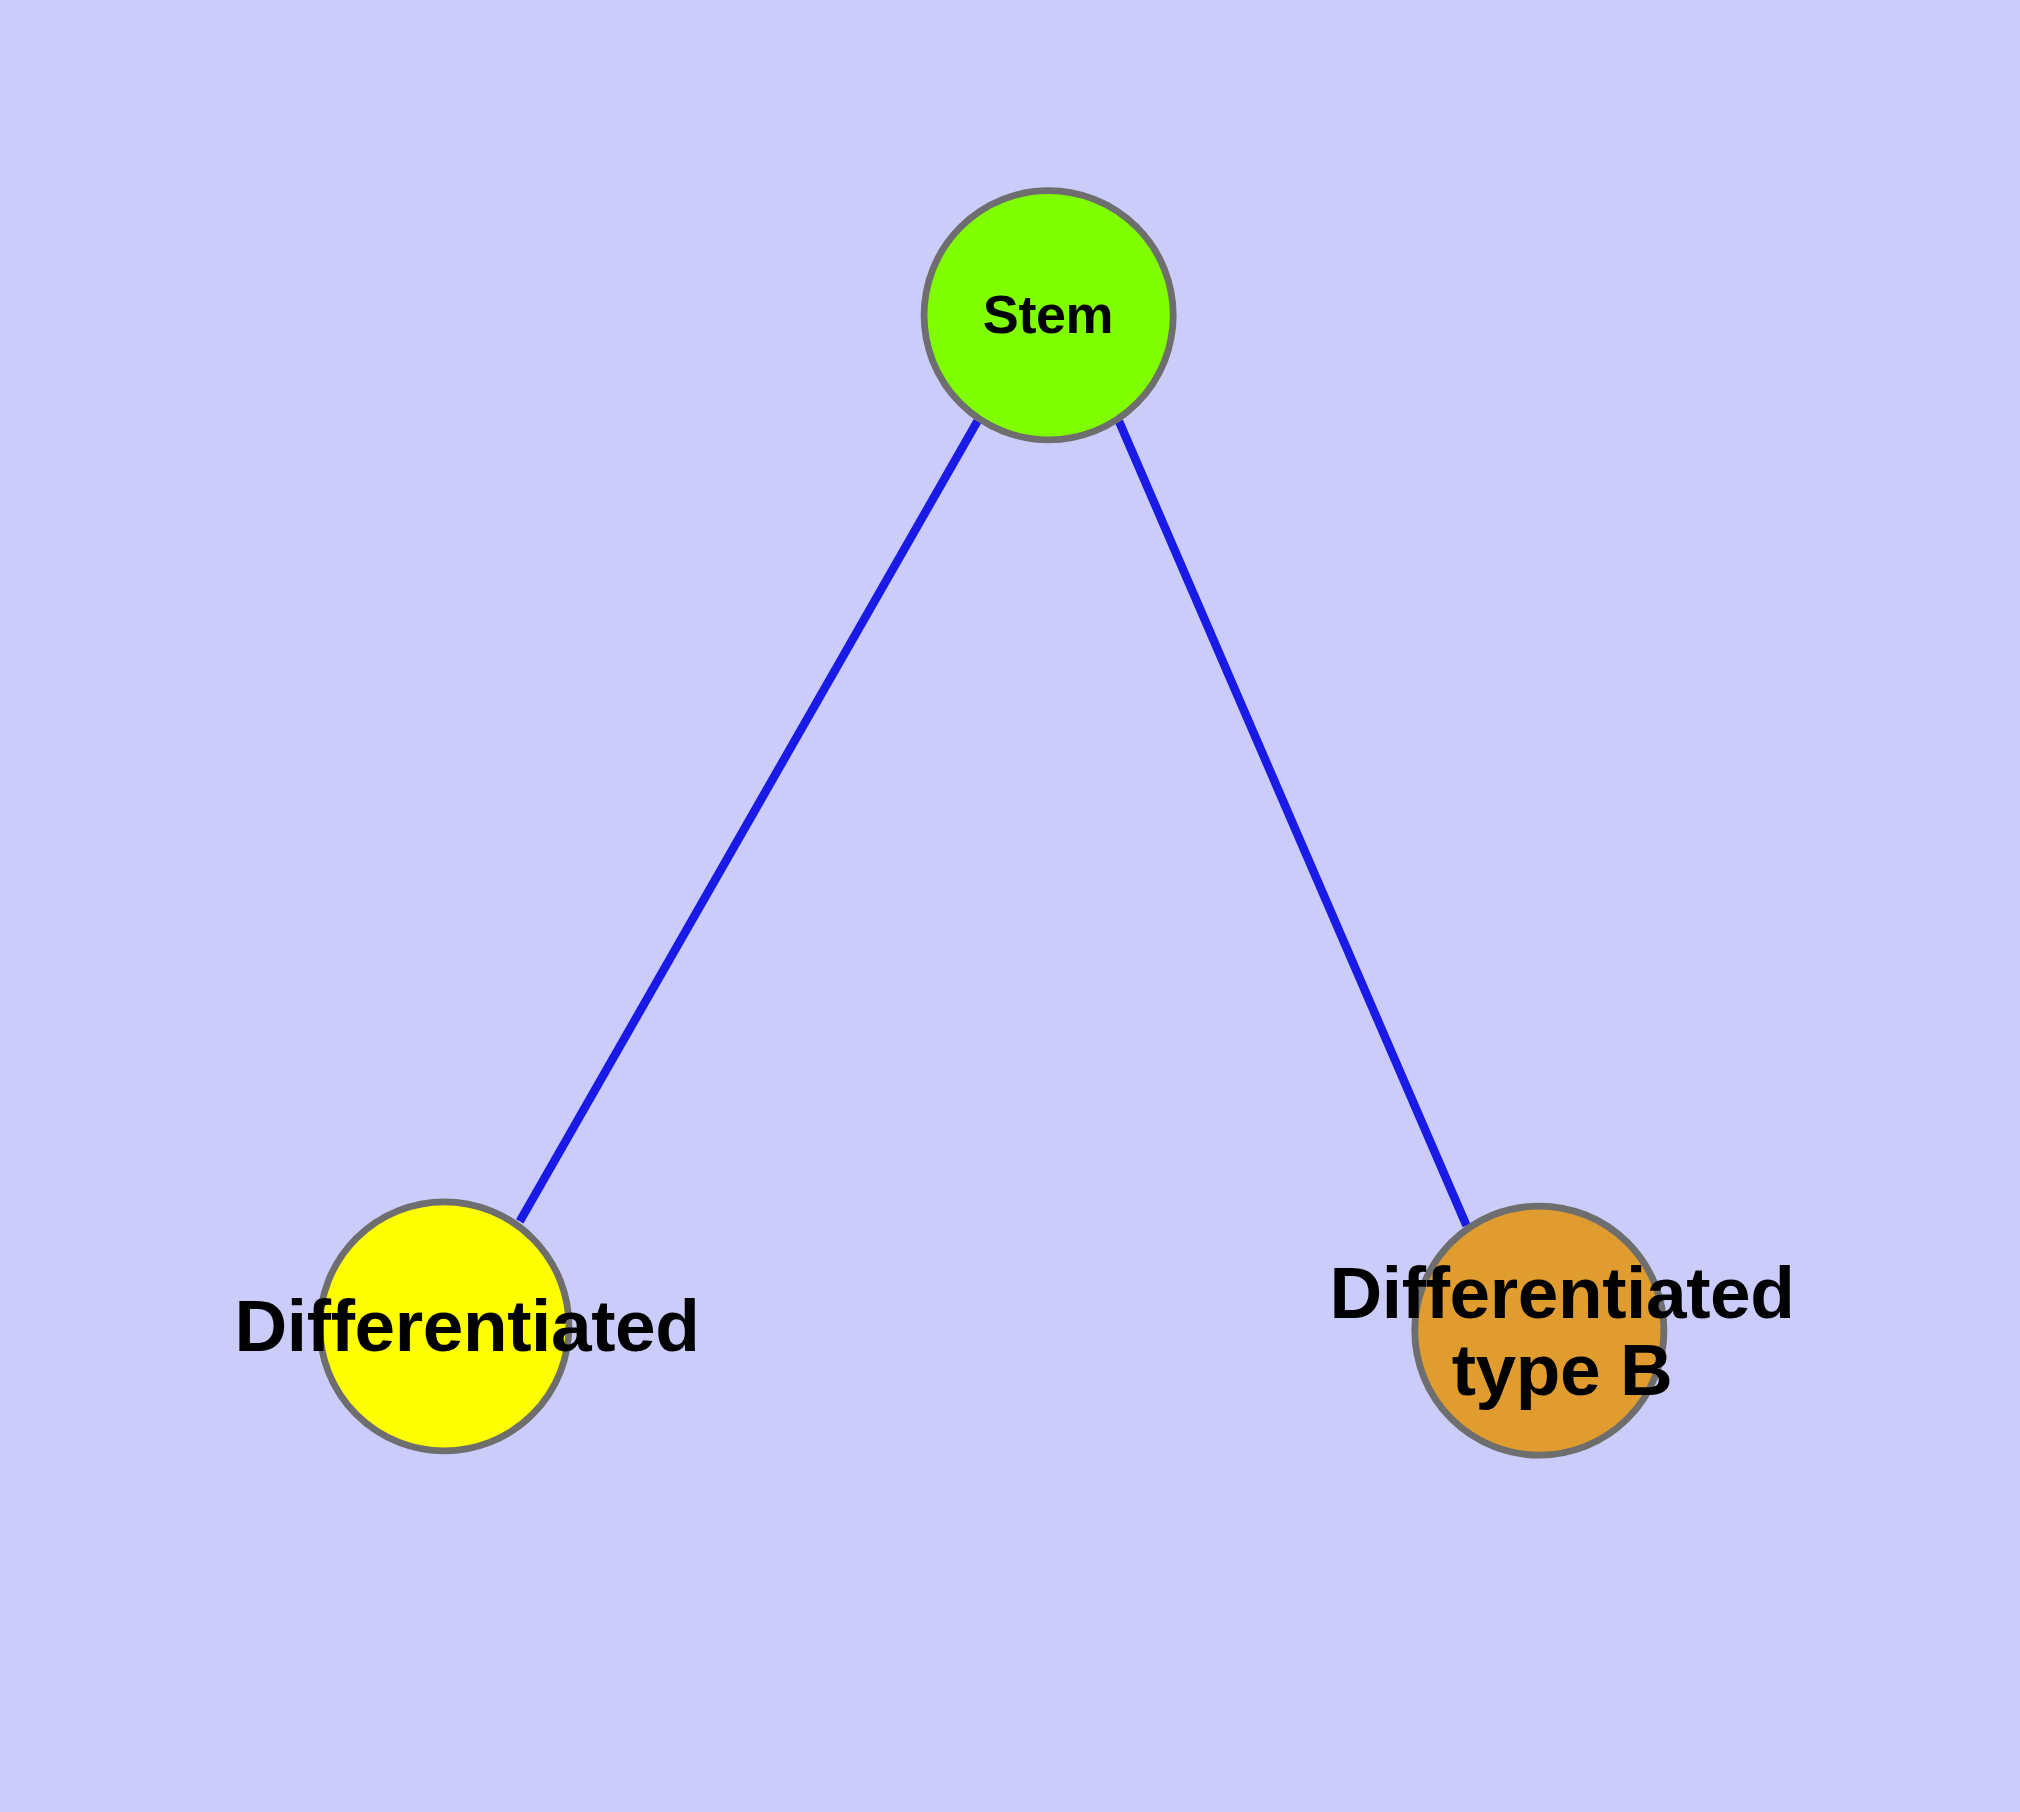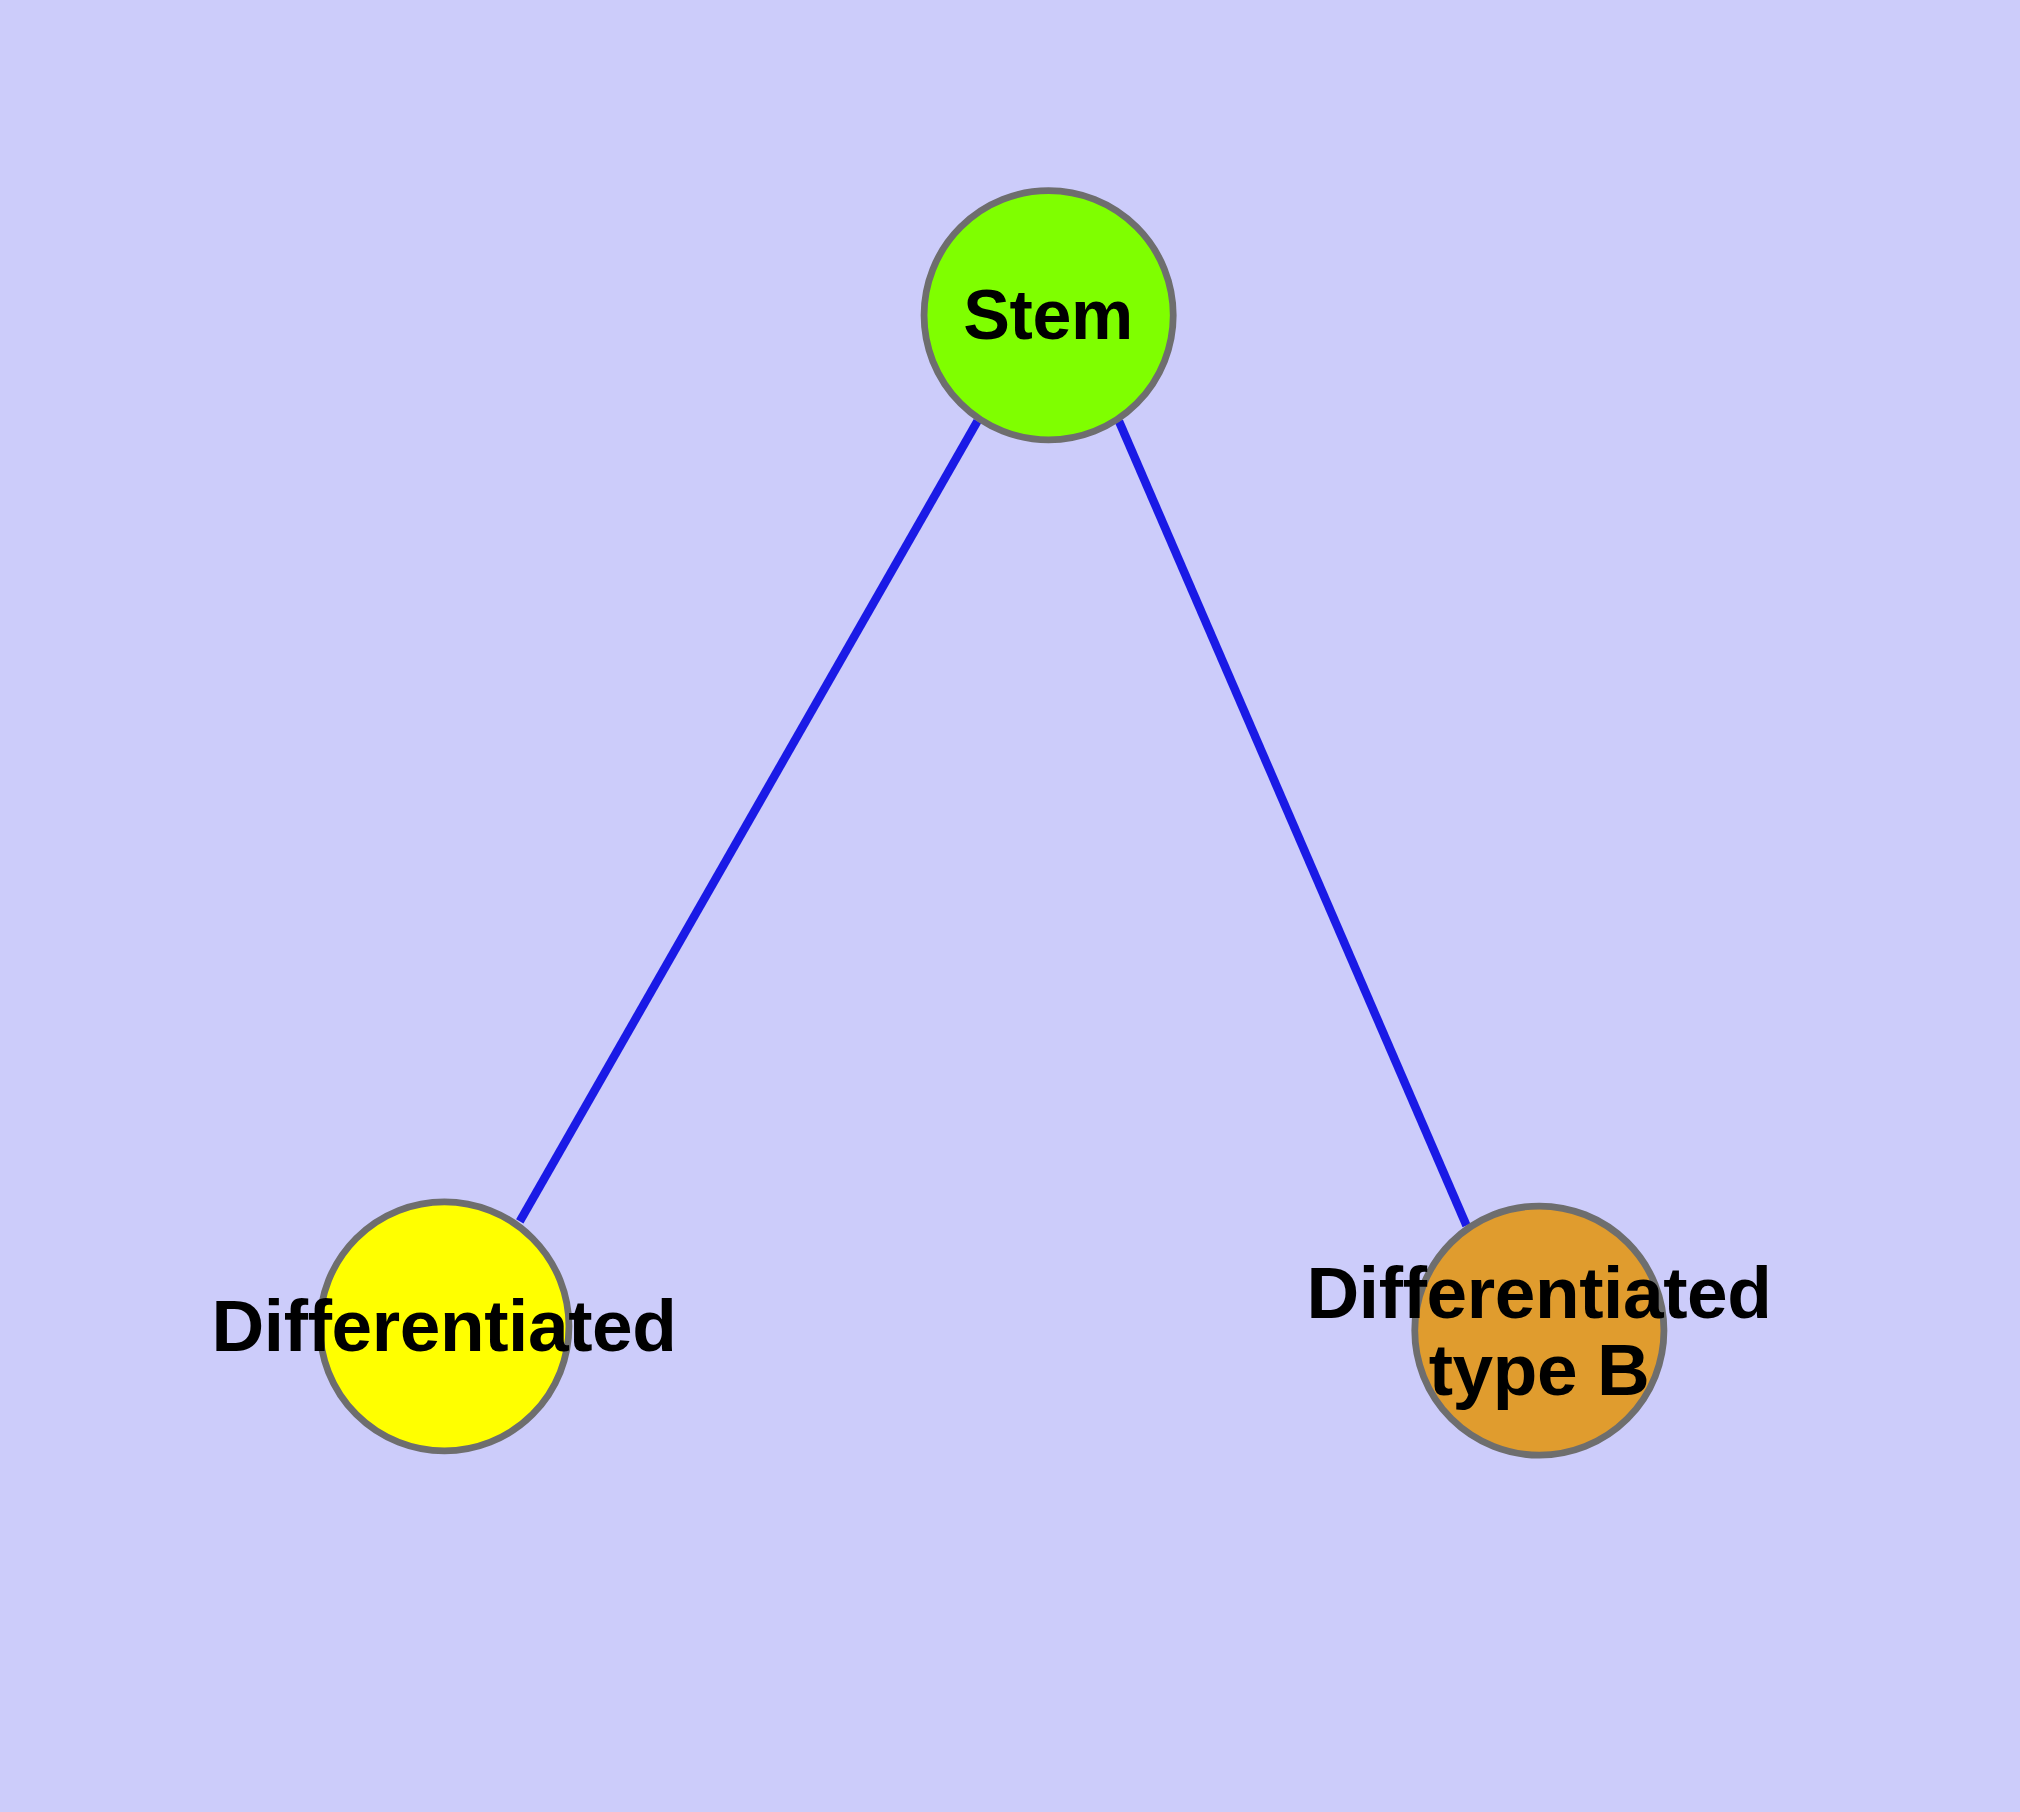--- a/index.html
+++ b/index.html
@@ -27,24 +27,25 @@
     text-align: center;
     font-weight: bold;
     color: #000000;
     white-space: pre;
     line-height: 1.06;
     letter-spacing: -0.4px;
     pointer-events: none;
     transform: translate(-50%, -50%);
   }
   .label-stem {
-    font-size: 70px;
+    font-size: 54px;
   }
   .label-typea, .label-typeb {
     font-size: 73px;
+    margin-left: 23px;
   }
 </style>
 </head>
 <body>
 
 <div id="canvas" style="background: rgb(204, 204, 250); width: 2021px; height: 1812px;">
 
   <svg id="graph-svg" viewBox="0 0 2384 2138" xmlns="http://www.w3.org/2000/svg">
 
     <g>

